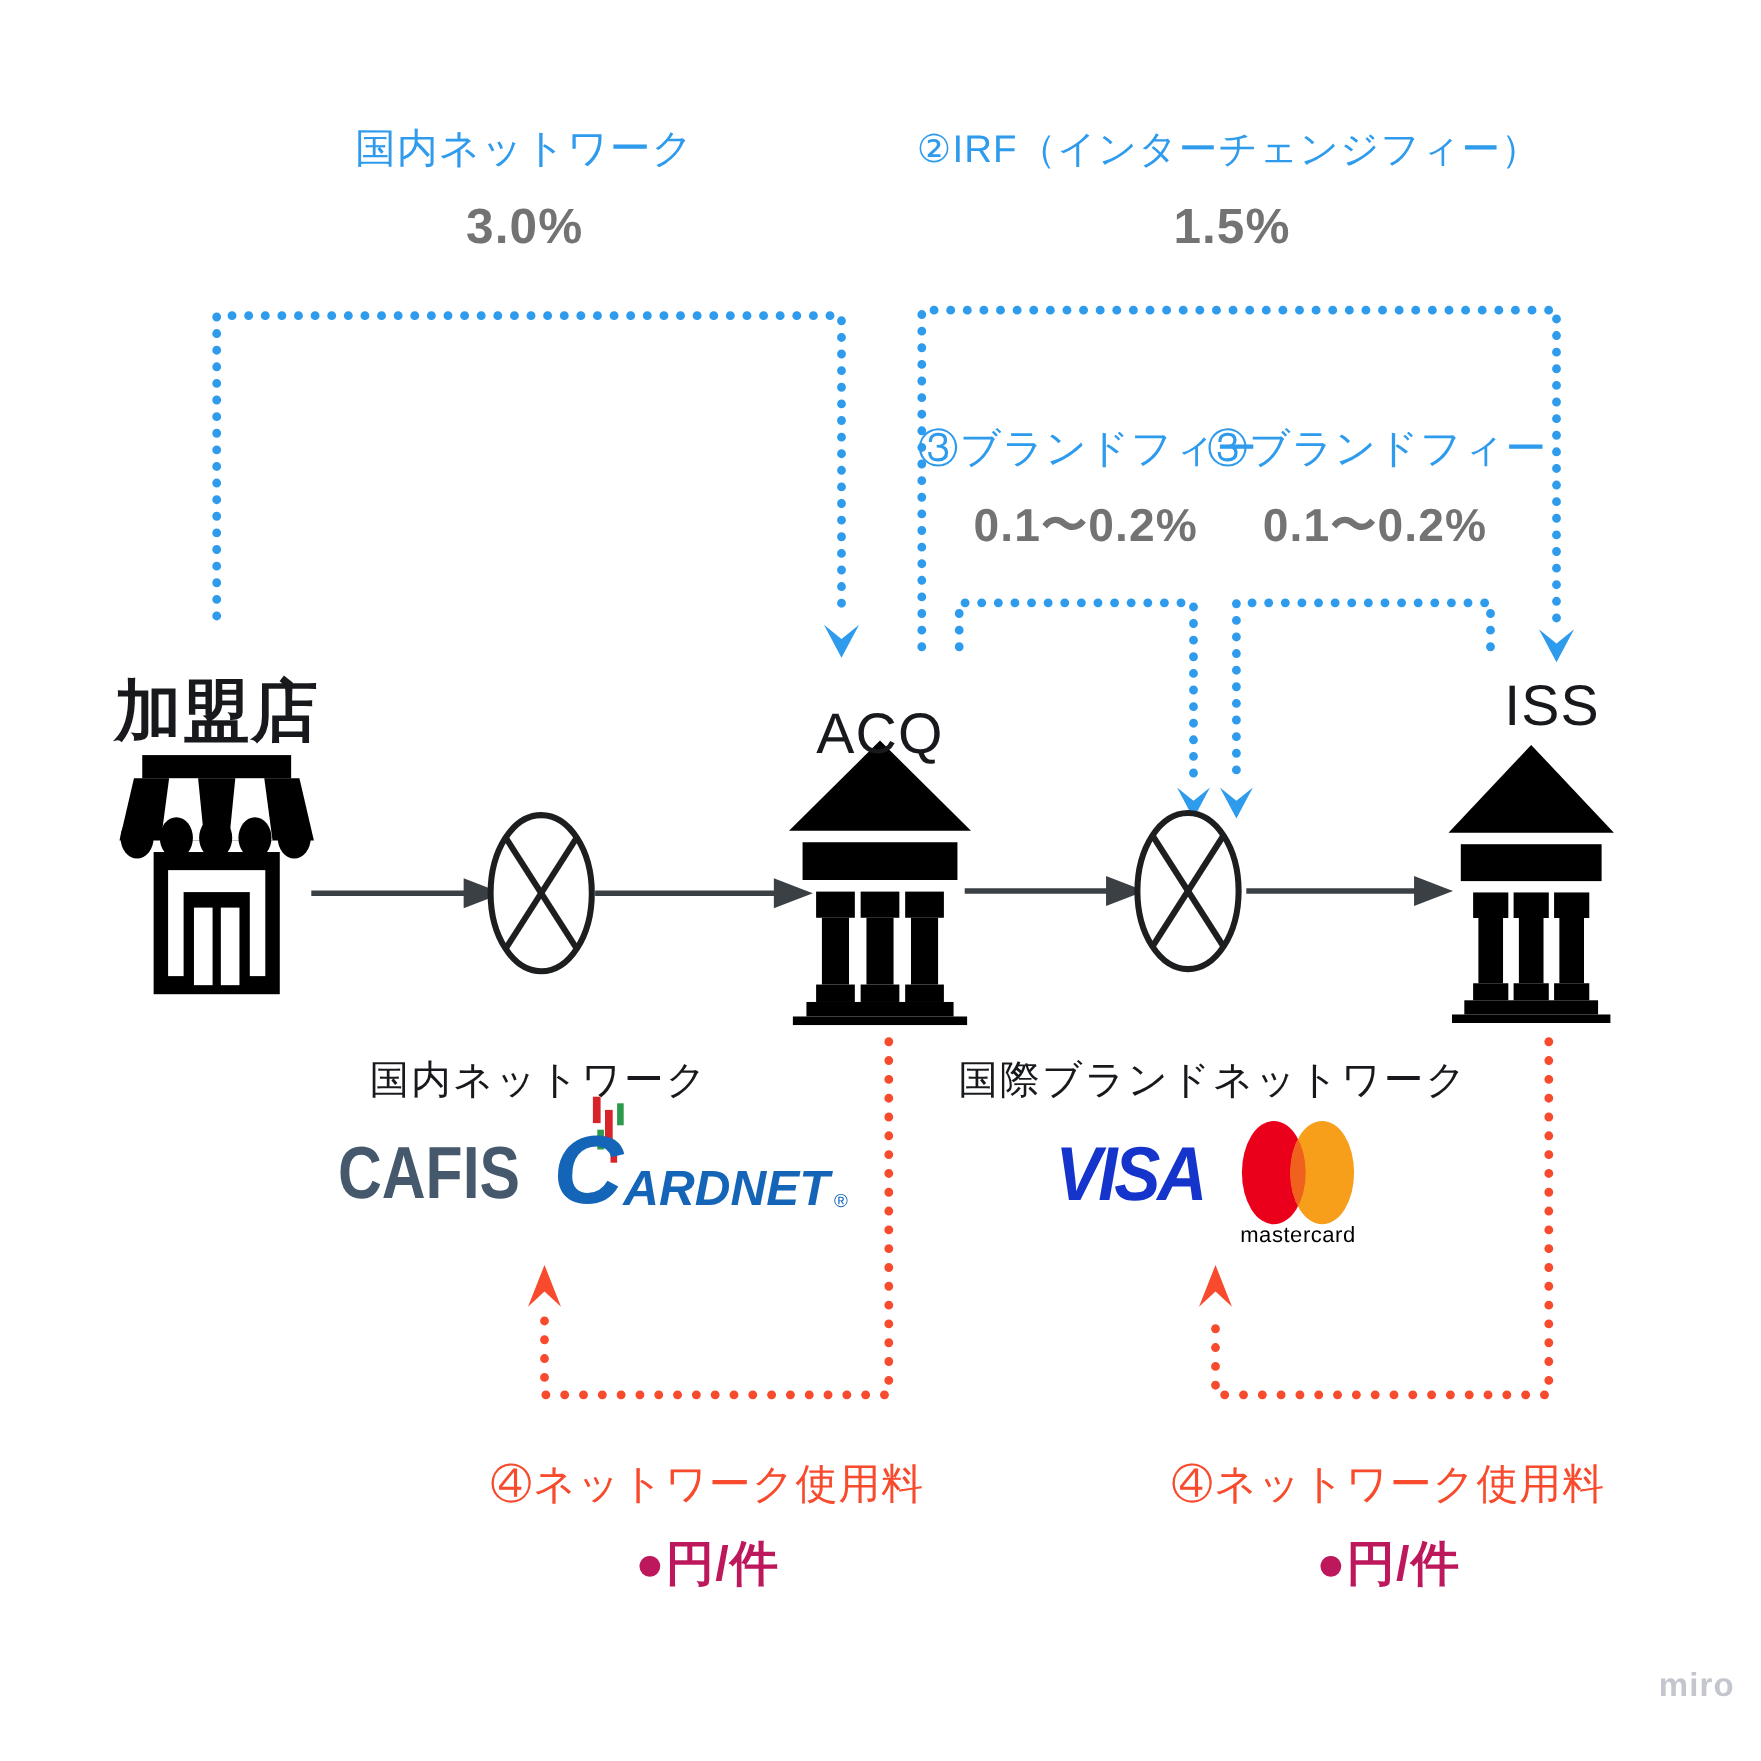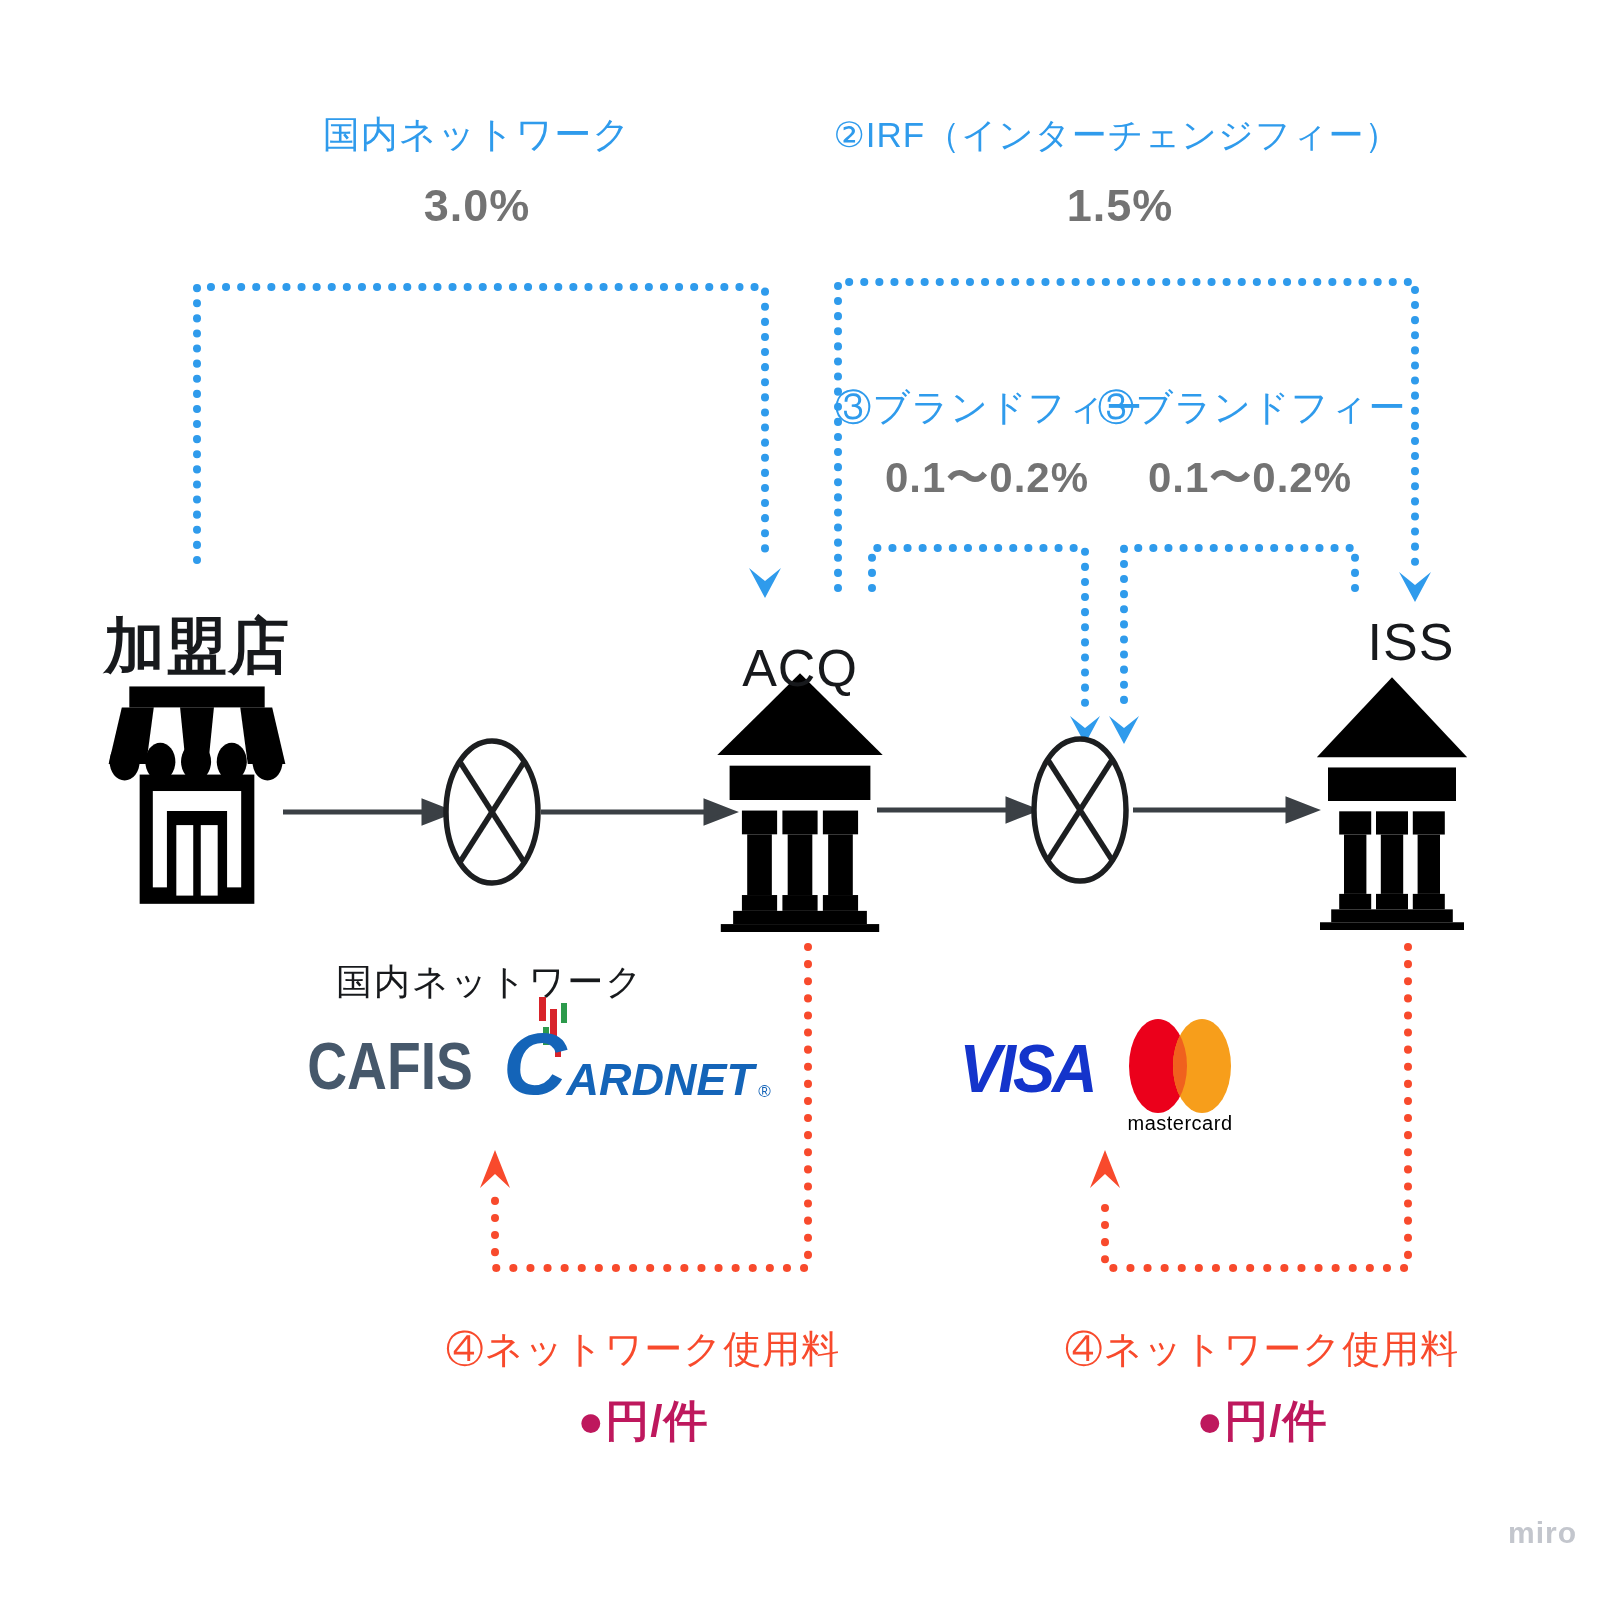--- a/index.html
+++ b/index.html
@@ -143,20 +143,21 @@
   <div class="abs ctr fee-value" style="left:987px;top:450px;font-size:42px;">0.1〜0.2%</div>
 
   <div class="abs ctr fee-label" style="left:1252px;top:383px;">③ブランドフィー</div>
   <div class="abs ctr fee-value" style="left:1250px;top:450px;font-size:42px;">0.1〜0.2%</div>
 
   <div class="abs ctr entity-label jp" style="left:197px;top:606px;">加盟店</div>
   <div class="abs ctr entity-label" style="left:800px;top:610px;margin-top:28px;">ACQ</div>
   <div class="abs ctr entity-label" style="left:1411px;top:612px;">ISS</div>
 
   <div class="abs ctr net-label" style="left:490px;top:958px;">国内ネットワーク</div>
+  <div class="abs ctr net-label" style="left:1103px;top:958px;">国際ブランドネットワーク</div>
 
   <div class="abs cafis" style="left:390px;top:1032px;">CAFIS</div>
 
   <svg class="abs" style="left:529px;top:995px;" width="45" height="72" viewBox="0 0 45 72">
     <rect x="10" y="2" width="7" height="24" fill="#d8232a"></rect>
     <rect x="21" y="14" width="7" height="28" fill="#d8232a"></rect>
     <rect x="32" y="8" width="6" height="20" fill="#2c9a4b"></rect>
     <rect x="14" y="32" width="6" height="18" fill="#2c9a4b"></rect>
     <rect x="26" y="46" width="6" height="16" fill="#d8232a"></rect>
   </svg>

